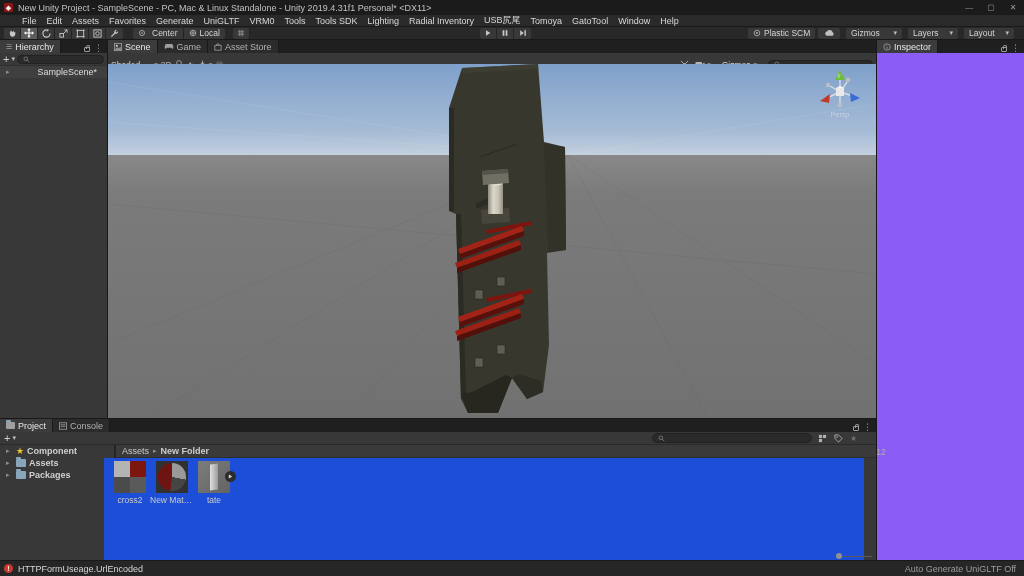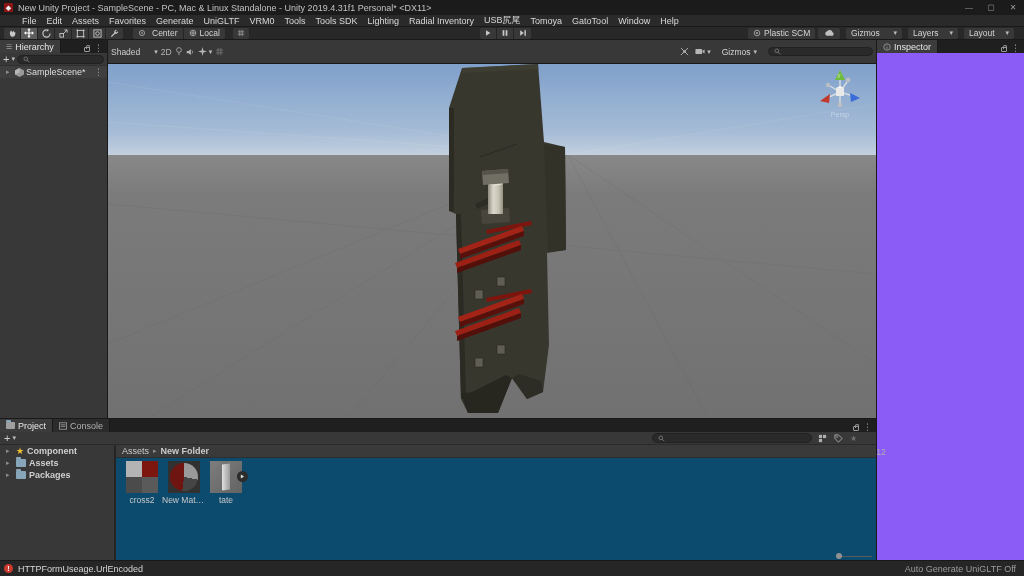--- a/index.html
+++ b/index.html
@@ -44,21 +44,21 @@
   .padlock { width:6px; height:5px; border:1px solid #9a9a9a; border-radius:1px; position:relative; margin-top:2px; }
   .padlock:before { content:""; position:absolute; left:1px; top:-3px; width:2px; height:3px;
     border:1px solid #9a9a9a; border-bottom:none; border-radius:2px 2px 0 0; }
   .searchfield { background:#2a2a2a; border:1px solid #212121; border-radius:7px;
     display:flex; align-items:center; gap:3px; padding:0 5px; color:#888; }
 
   
   #hierarchy { left:0; top:40px; width:108px; height:378px; background:#383838;
     border-right:1px solid #191919; }
   #hierarchy-row { background:#3f3f3f; height:12px; display:flex; align-items:center;
-    font-size:9px; color:#dedede; gap:2px; padding-left:6px; }
+    font-size:9px; color:#dedede; gap:14px; padding-left:6px; }
 
   
   #sceneview { left:108px; top:40px; width:768px; height:378px; background:#383838; }
   #scene-toolbar { height:24px; background:#383838; border-bottom:1px solid #191919;
     display:flex; align-items:center; font-size:8.5px; color:#cfcfcf; padding:0 3px; gap:3px; }
   #viewport { position:absolute; left:0; top:24px; width:768px; height:354px; overflow:hidden; }
 
   
   #inspector { left:876px; top:40px; width:148px; height:520px; background:#8b5cf6;
     border-left:1px solid #191919; }
@@ -260,20 +260,42 @@
     <svg class="icon" width="9" height="9" viewBox="0 0 10 10">
         <path d="M5 0 L10 2.8 V7.2 L5 10 L0 7.2 V2.8 Z" fill="#9a9a9a"></path>
         <path d="M5 0 V5 L0 7.2 V2.8 Z" fill="#b8b8b8"></path>
       </svg>
     <span>SampleScene*</span>
     <span class="kebab" style="margin-left:auto; padding-right:4px;">⋮</span>
   </div>
 </div>
 
 <div id="sceneview" class="abs">
+  <div class="tabstrip">
+    <div class="tab active">
+      <svg class="icon" width="8" height="8" viewBox="0 0 10 10">
+          <rect x="0.5" y="0.5" width="9" height="9" fill="none" stroke="#9f9f9f"></rect>
+          <circle cx="3.5" cy="3.5" r="1.4" fill="#c8c8c8"></circle>
+          <path d="M1 8 L4 5 L6 7 L8 4 L9 9 H1Z" fill="#8f8f8f"></path>
+        </svg>
+      <span>Scene</span>
+    </div>
+    <div class="tab">
+      <svg class="icon" width="10" height="7" viewBox="0 0 12 8">
+          <path d="M2 1 H10 Q12 4 10.5 7 L8.5 5.5 H3.5 L1.5 7 Q0 4 2 1Z" fill="#9f9f9f"></path>
+        </svg>
+      <span>Game</span>
+    </div>
+    <div class="tab">
+      <svg class="icon" width="8" height="8" viewBox="0 0 10 10">
+          <path d="M1 3 H9 V9 H1 Z M3 3 Q3 1 5 1 Q7 1 7 3" fill="none" stroke="#9f9f9f"></path>
+        </svg>
+      <span>Asset Store</span>
+    </div>
+  </div>
   <div id="scene-toolbar">
     <span class="row" style="gap:14px">
       <span>Shaded</span>
       <span class="caret">▾</span>
     </span>
     <span style="color:#b5b5b5">2D</span>
     <svg class="icon" width="8" height="9" viewBox="0 0 10 12">
         <circle cx="5" cy="4" r="3.2" fill="none" stroke="#b5b5b5"></circle>
         <path d="M3.8 8 H6.2 M4.2 10 H5.8" stroke="#b5b5b5"></path>
       </svg>
@@ -499,21 +521,21 @@
       <span style="font-weight:bold">Packages</span>
     </div>
   </div>
   <div class="abs" style="left:115px; top:26px; width:1px; height:116px; background:#252525;"></div>
 
   <div id="breadcrumb">
     <span>Assets</span>
     <span style="color:#8d8d8d; font-size:7px;">▸</span>
     <span style="font-weight:bold">New Folder</span>
   </div>
-  <div class="abs" style="left:116px; top:39px; width:760px; height:103px; background:#0c4a6e;">
+  <div class="abs" style="left:104px; top:39px; width:760px; height:103px; background:#1d4ed8;">
     <div class="tile" style="left:4px; top:3px;">
       <div class="thumb" style="background:conic-gradient(#7e1610 0 25%, #5a5a5a 0 50%, #4b4b4b 0 75%, #b4b4b4 0 100%);"></div>
       <div class="lbl">cross2</div>
     </div>
     <div class="tile" style="left:46px; top:3px;">
       <div class="thumb" style="background:#313131; display:flex; align-items:center; justify-content:center;">
         <div style="width:28px; height:28px; border-radius:50%; background:conic-gradient(#9a9a9a 0 28%, #454545 28% 52%, #6e1511 52% 100%);"></div>
       </div>
       <div class="lbl">New Mater...</div>
     </div>

